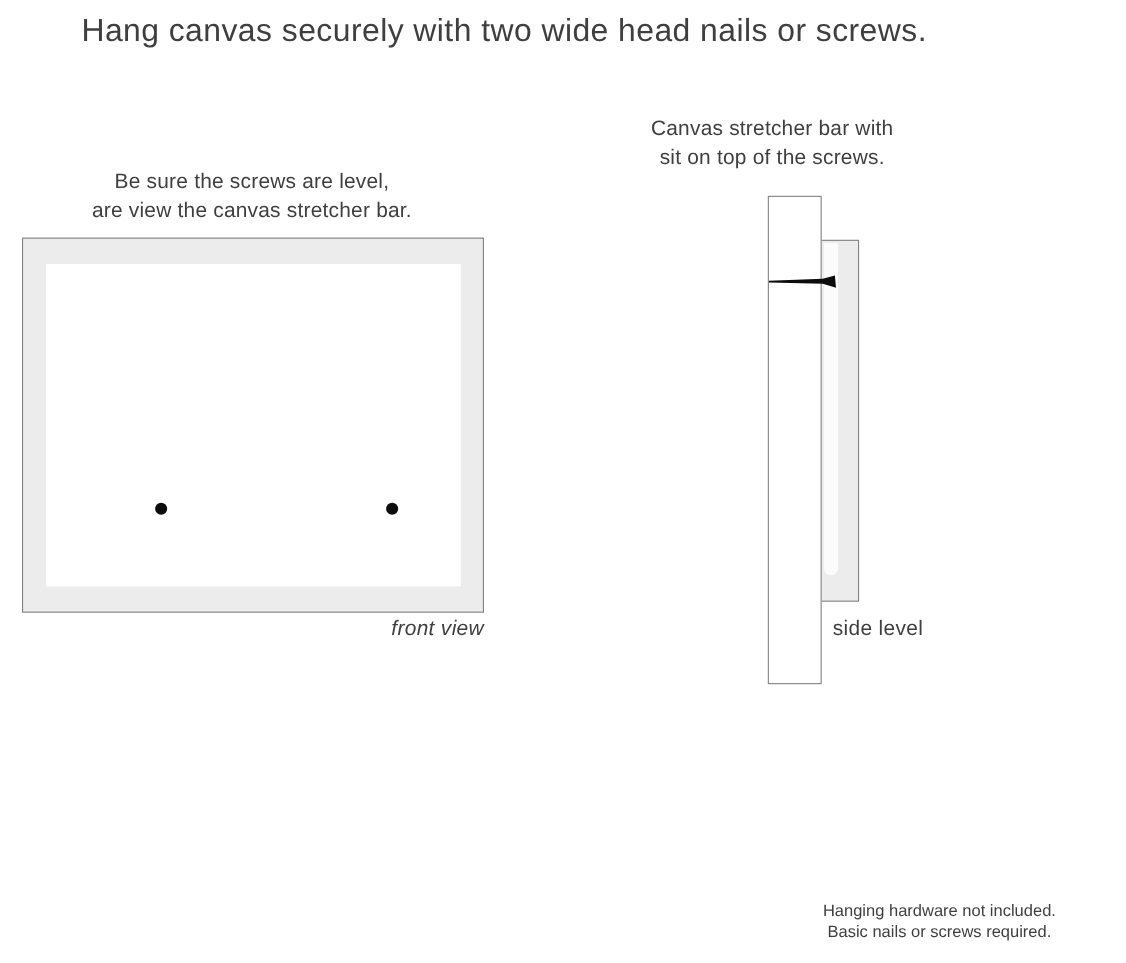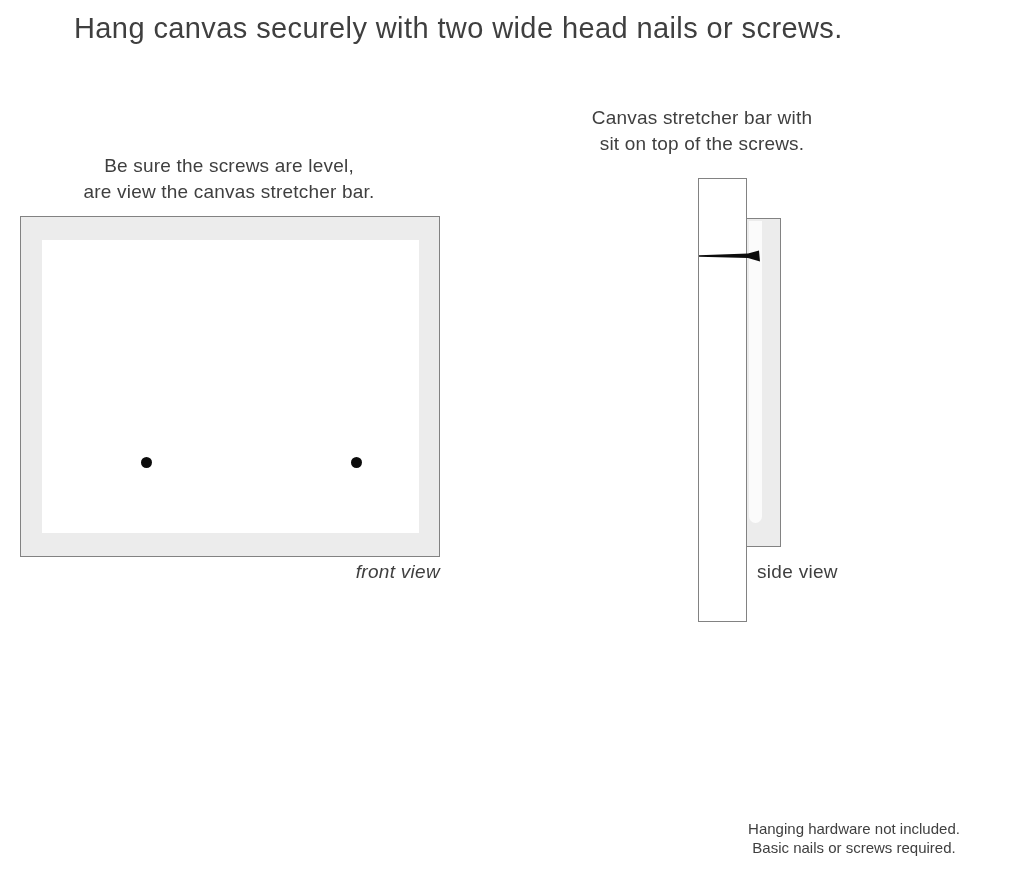--- a/index.html
+++ b/index.html
@@ -134,20 +134,20 @@
   <div id="side-canvas" class="abs">
     <div id="side-canvas-highlight" class="abs"></div>
   </div>
 
   <div id="side-wall" class="abs"></div>
 
   <svg id="side-nail" class="abs" viewBox="0 0 62 12" xmlns="http://www.w3.org/2000/svg">
     <polygon points="0,5.2 49,3.5 60,0.5 61,11.5 49,8 0,6.8" fill="currentColor"></polygon>
   </svg>
 
-  <div id="side-view-label" class="abs view-label">side view</div>
+  <div id="side-view-label" class="abs view-label">side level</div>
 
   <div id="footer-note" class="abs">
     <div>Hanging hardware not included.</div>
     <div>Basic nails or screws required.</div>
   </div>
 
 </main>
 
 </body></html>

